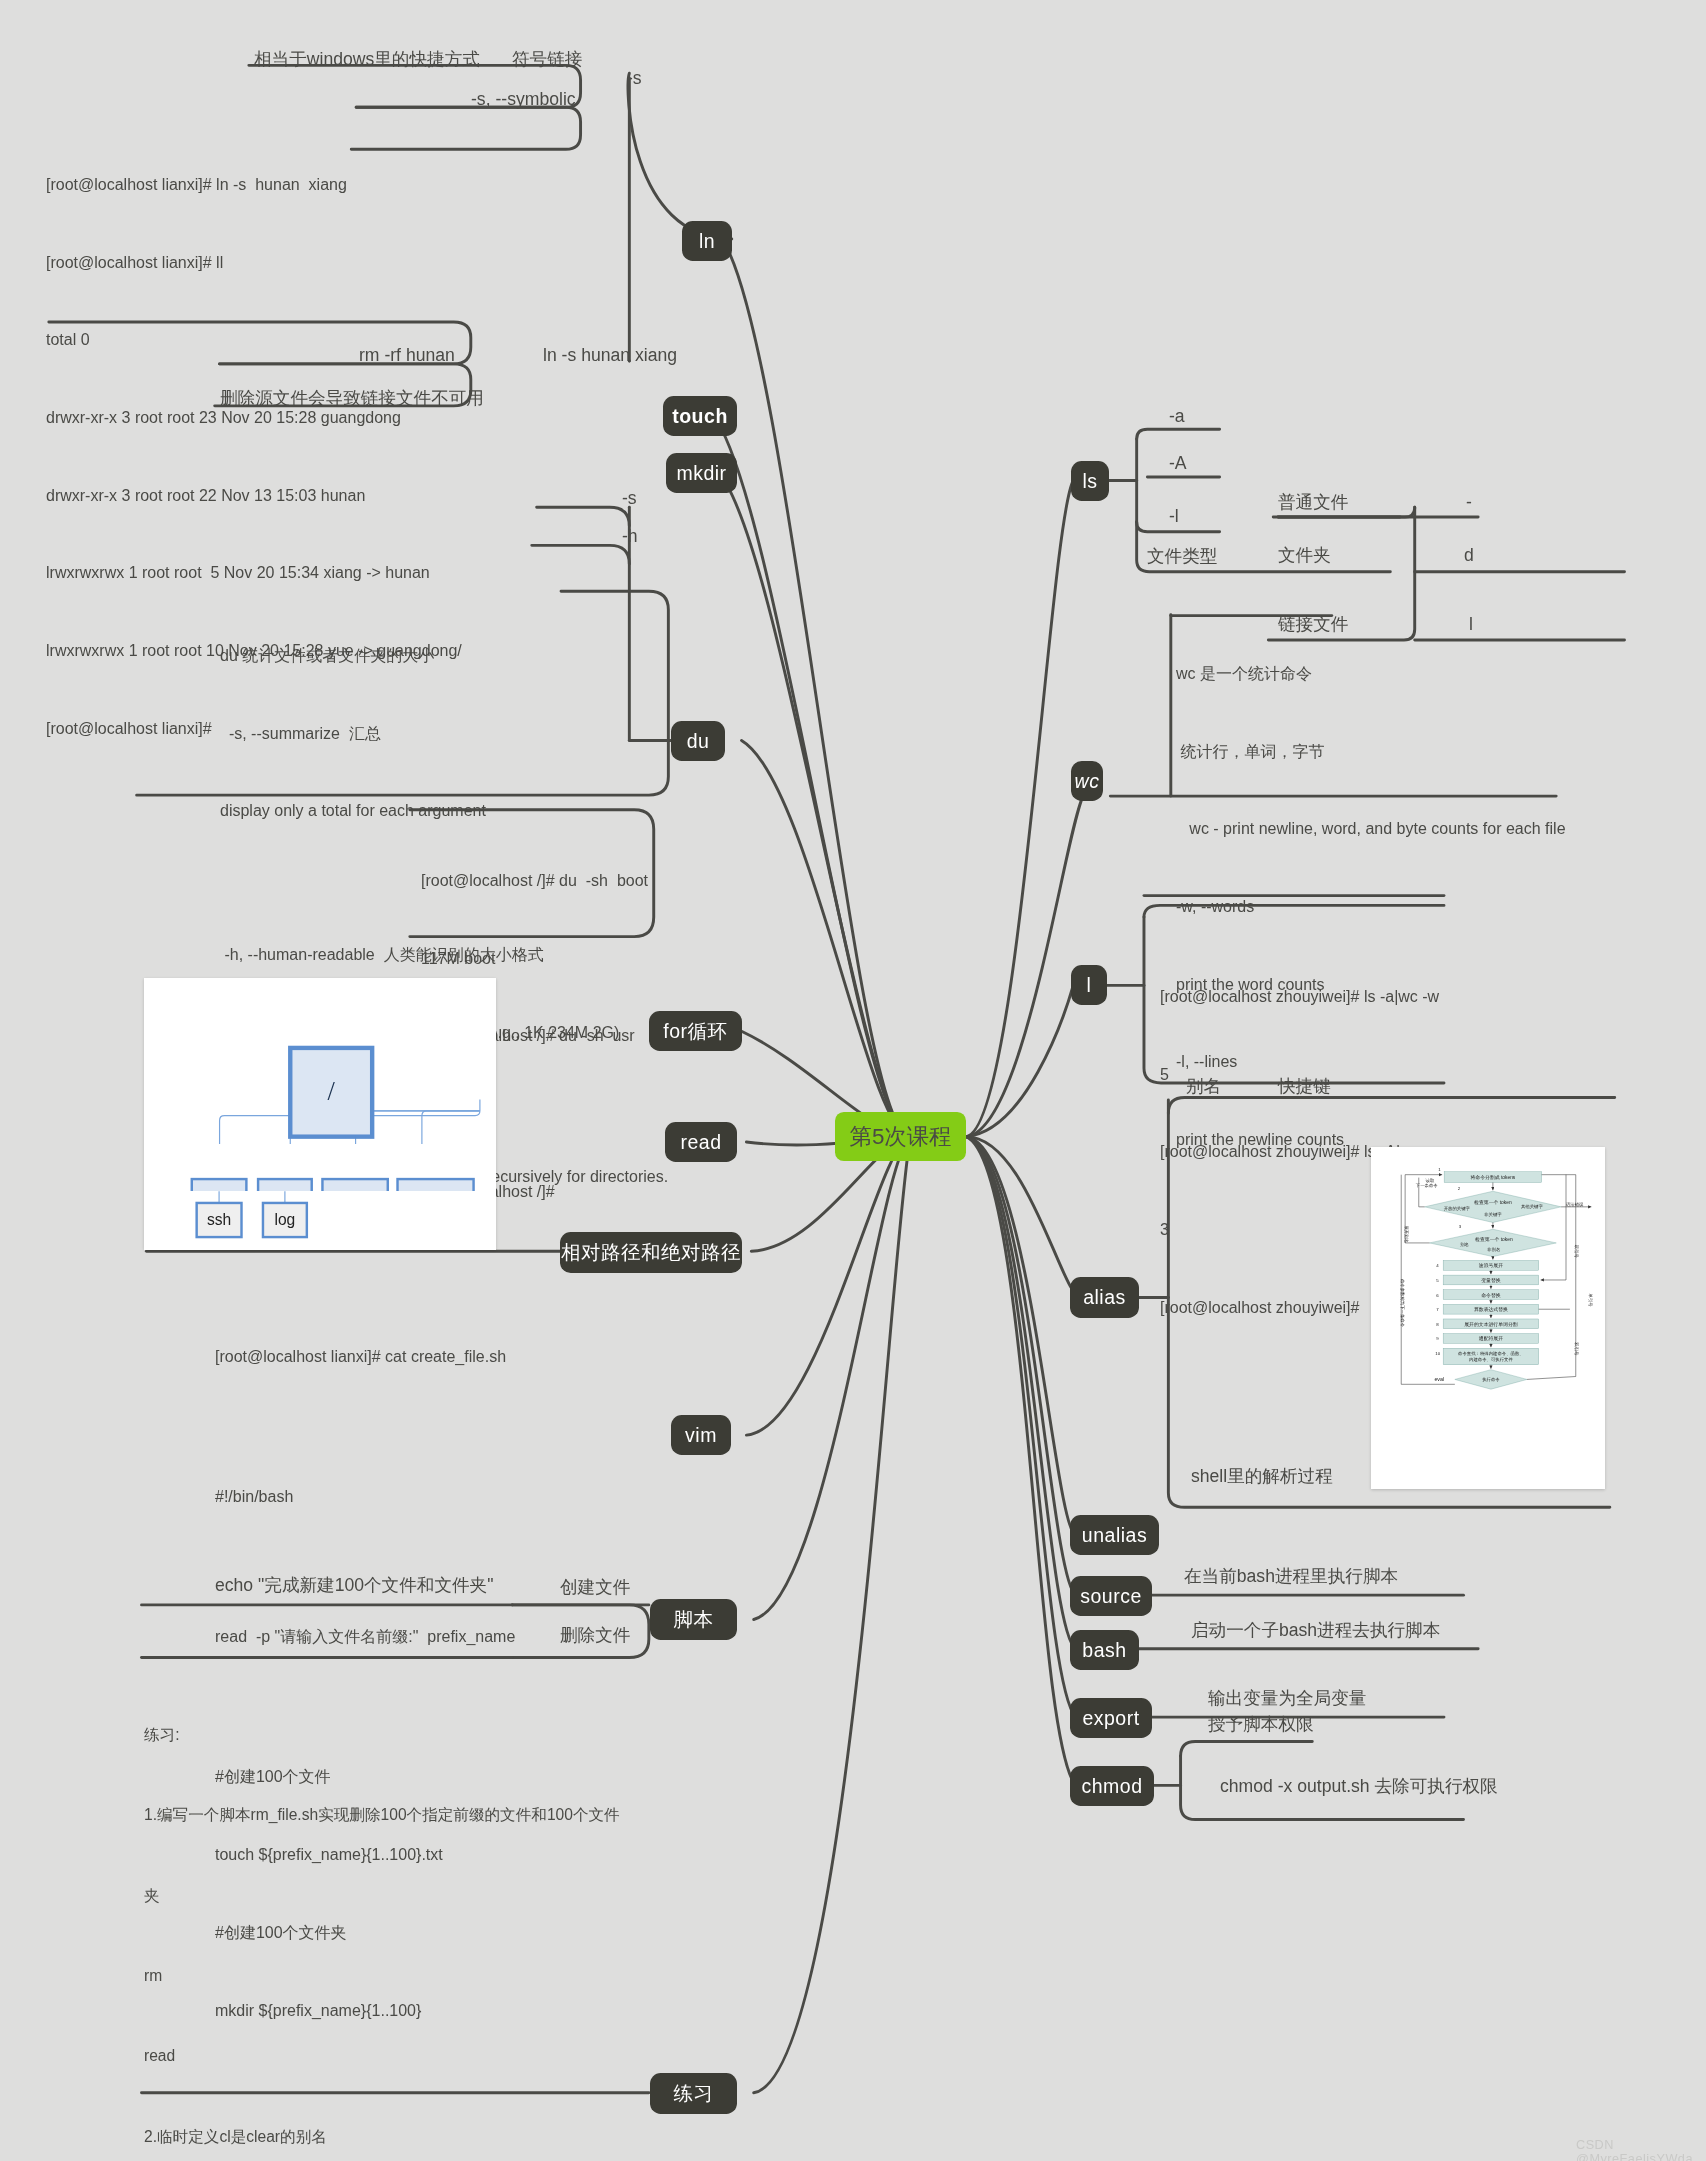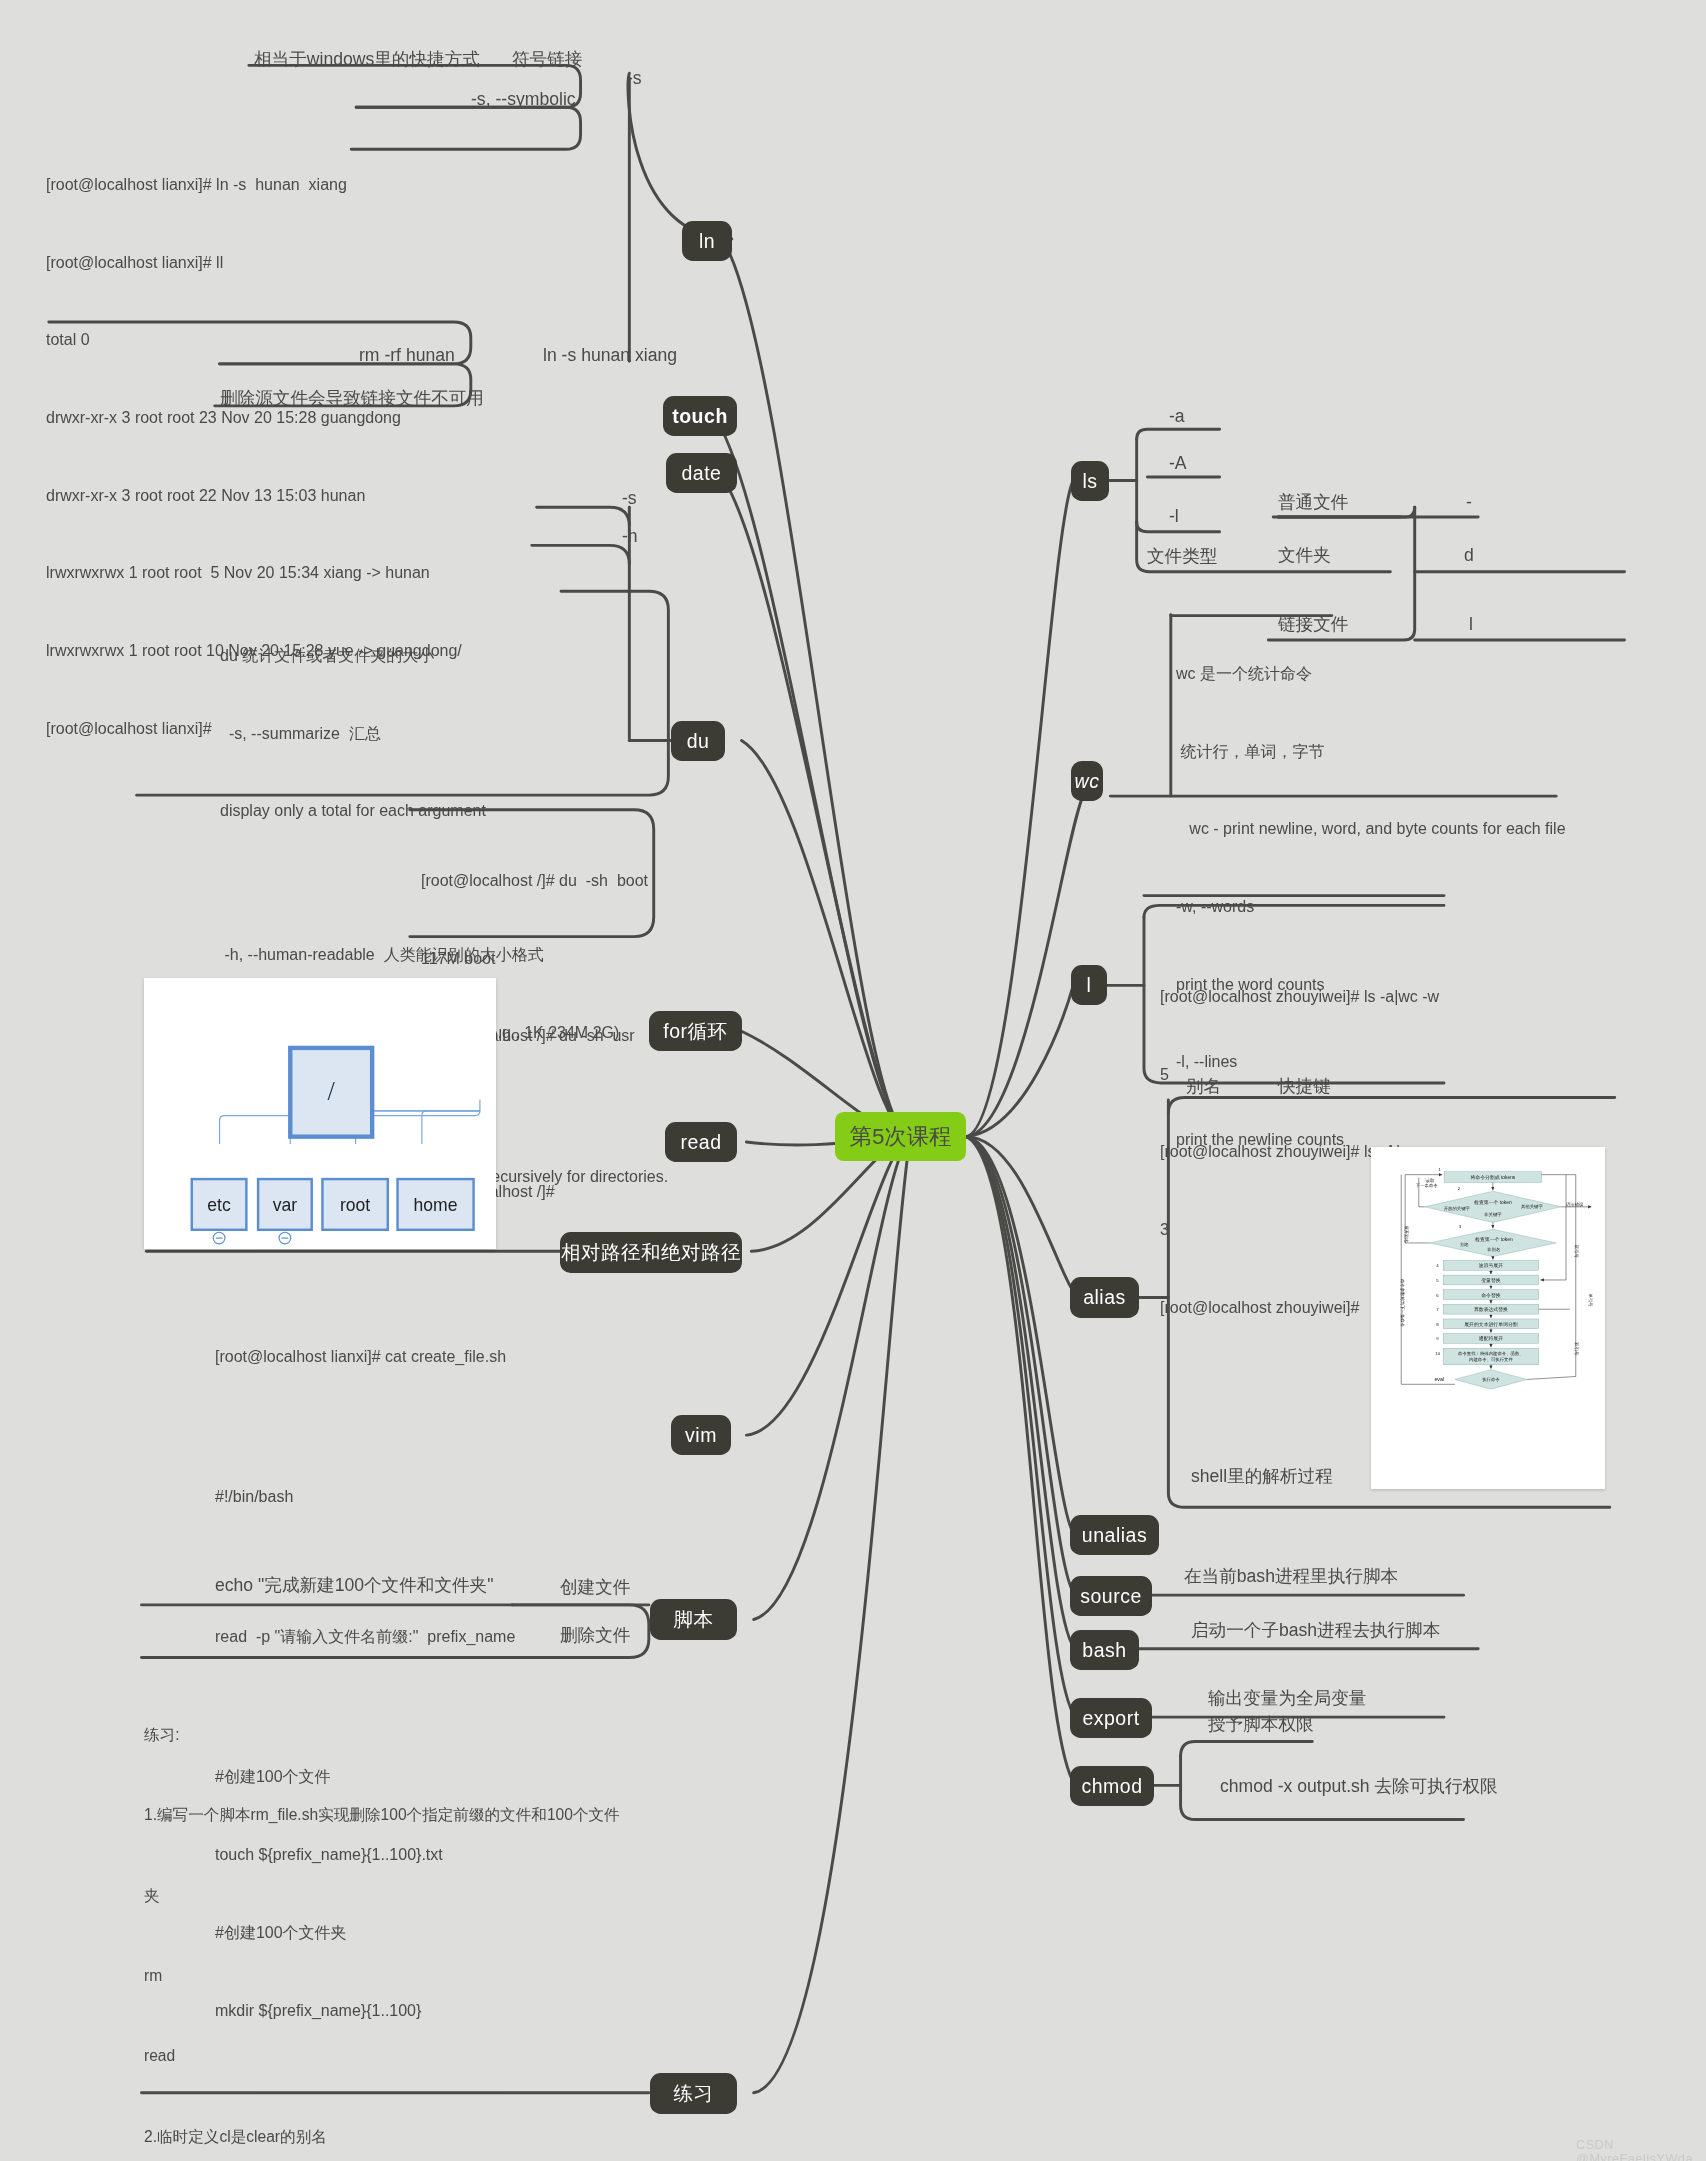--- a/index.html
+++ b/index.html
@@ -184,20 +184,30 @@
       <rect x="520" y="412" width="156" height="104" fill="#dce6f3" stroke="#5b8ed0" stroke-width="5"></rect>
       <text x="598" y="478" font-size="36" text-anchor="middle" fill="#222" font-family="'Liberation Sans',sans-serif">home</text>
 
       <circle cx="154" cy="533" r="12" fill="#fff" stroke="#5b8ed0" stroke-width="2.4"></circle>
       <line x1="147" y1="533" x2="161" y2="533" stroke="#5b8ed0" stroke-width="2.4"></line>
       <circle cx="289" cy="533" r="12" fill="#fff" stroke="#5b8ed0" stroke-width="2.4"></circle>
       <line x1="282" y1="533" x2="296" y2="533" stroke="#5b8ed0" stroke-width="2.4"></line>
     </svg>
   </div>
 
+  <div class="imgbox" style="left:144px;top:1191px;width:352px;height:59px;background:#fff;">
+    <svg viewBox="0 0 722 120" width="352" height="59">
+      <line x1="154" y1="0" x2="154" y2="24" stroke="#7aa6dd" stroke-width="2.4"></line>
+      <line x1="289" y1="0" x2="289" y2="24" stroke="#7aa6dd" stroke-width="2.4"></line>
+      <rect x="108" y="24" width="92" height="70" fill="#efefef" stroke="#5b8ed0" stroke-width="5"></rect>
+      <text x="154" y="70" font-size="32" text-anchor="middle" fill="#222" font-family="'Liberation Sans',sans-serif">ssh</text>
+      <rect x="244" y="24" width="90" height="70" fill="#efefef" stroke="#5b8ed0" stroke-width="5"></rect>
+      <text x="289" y="70" font-size="32" text-anchor="middle" fill="#222" font-family="'Liberation Sans',sans-serif">log</text>
+    </svg>
+  </div>
 
   <div class="blk" style="left:215px;top:1292px;">
     <div>[root@localhost lianxi]# cat create_file.sh</div>
     <div style="height:10.7px">&nbsp;</div>
     <div>#!/bin/bash</div>
     <div style="height:10.7px">&nbsp;</div>
     <div>read  -p "请输入文件名前缀:"  prefix_name</div>
     <div style="height:10.7px">&nbsp;</div>
     <div>#创建100个文件</div>
     <div>touch ${prefix_name}{1..100}.txt</div>
@@ -223,21 +233,21 @@
     
     
     
     
     
     
   </div>
 
   <div class="node" style="left:682px;top:221px;width:50px;height:40px;">ln</div>
   <div class="node" style="left:663px;top:396px;width:74px;height:40px;font-weight:bold;">touch</div>
-  <div class="node" style="left:666px;top:453px;width:71px;height:40px;">date</div>
+  <div class="node" style="left:666px;top:453px;width:71px;height:40px;">mkdir</div>
   <div class="node" style="left:671px;top:721px;width:54px;height:40px;">du</div>
   <div class="node cn" style="left:649px;top:1011px;width:93px;height:40px;">for循环</div>
   <div class="node" style="left:665px;top:1122px;width:72px;height:40px;">read</div>
   <div class="node cn" style="left:560px;top:1232px;width:182px;height:41px;">相对路径和绝对路径</div>
   <div class="node" style="left:671px;top:1415px;width:60px;height:40px;">vim</div>
   <div class="node cn" style="left:650px;top:1599px;width:87px;height:41px;">脚本</div>
   <div class="node cn" style="left:650px;top:2073px;width:87px;height:41px;">练习</div>
 
   <div class="root" style="left:835px;top:1112px;width:131px;height:49px;">第5次课程</div>
 

